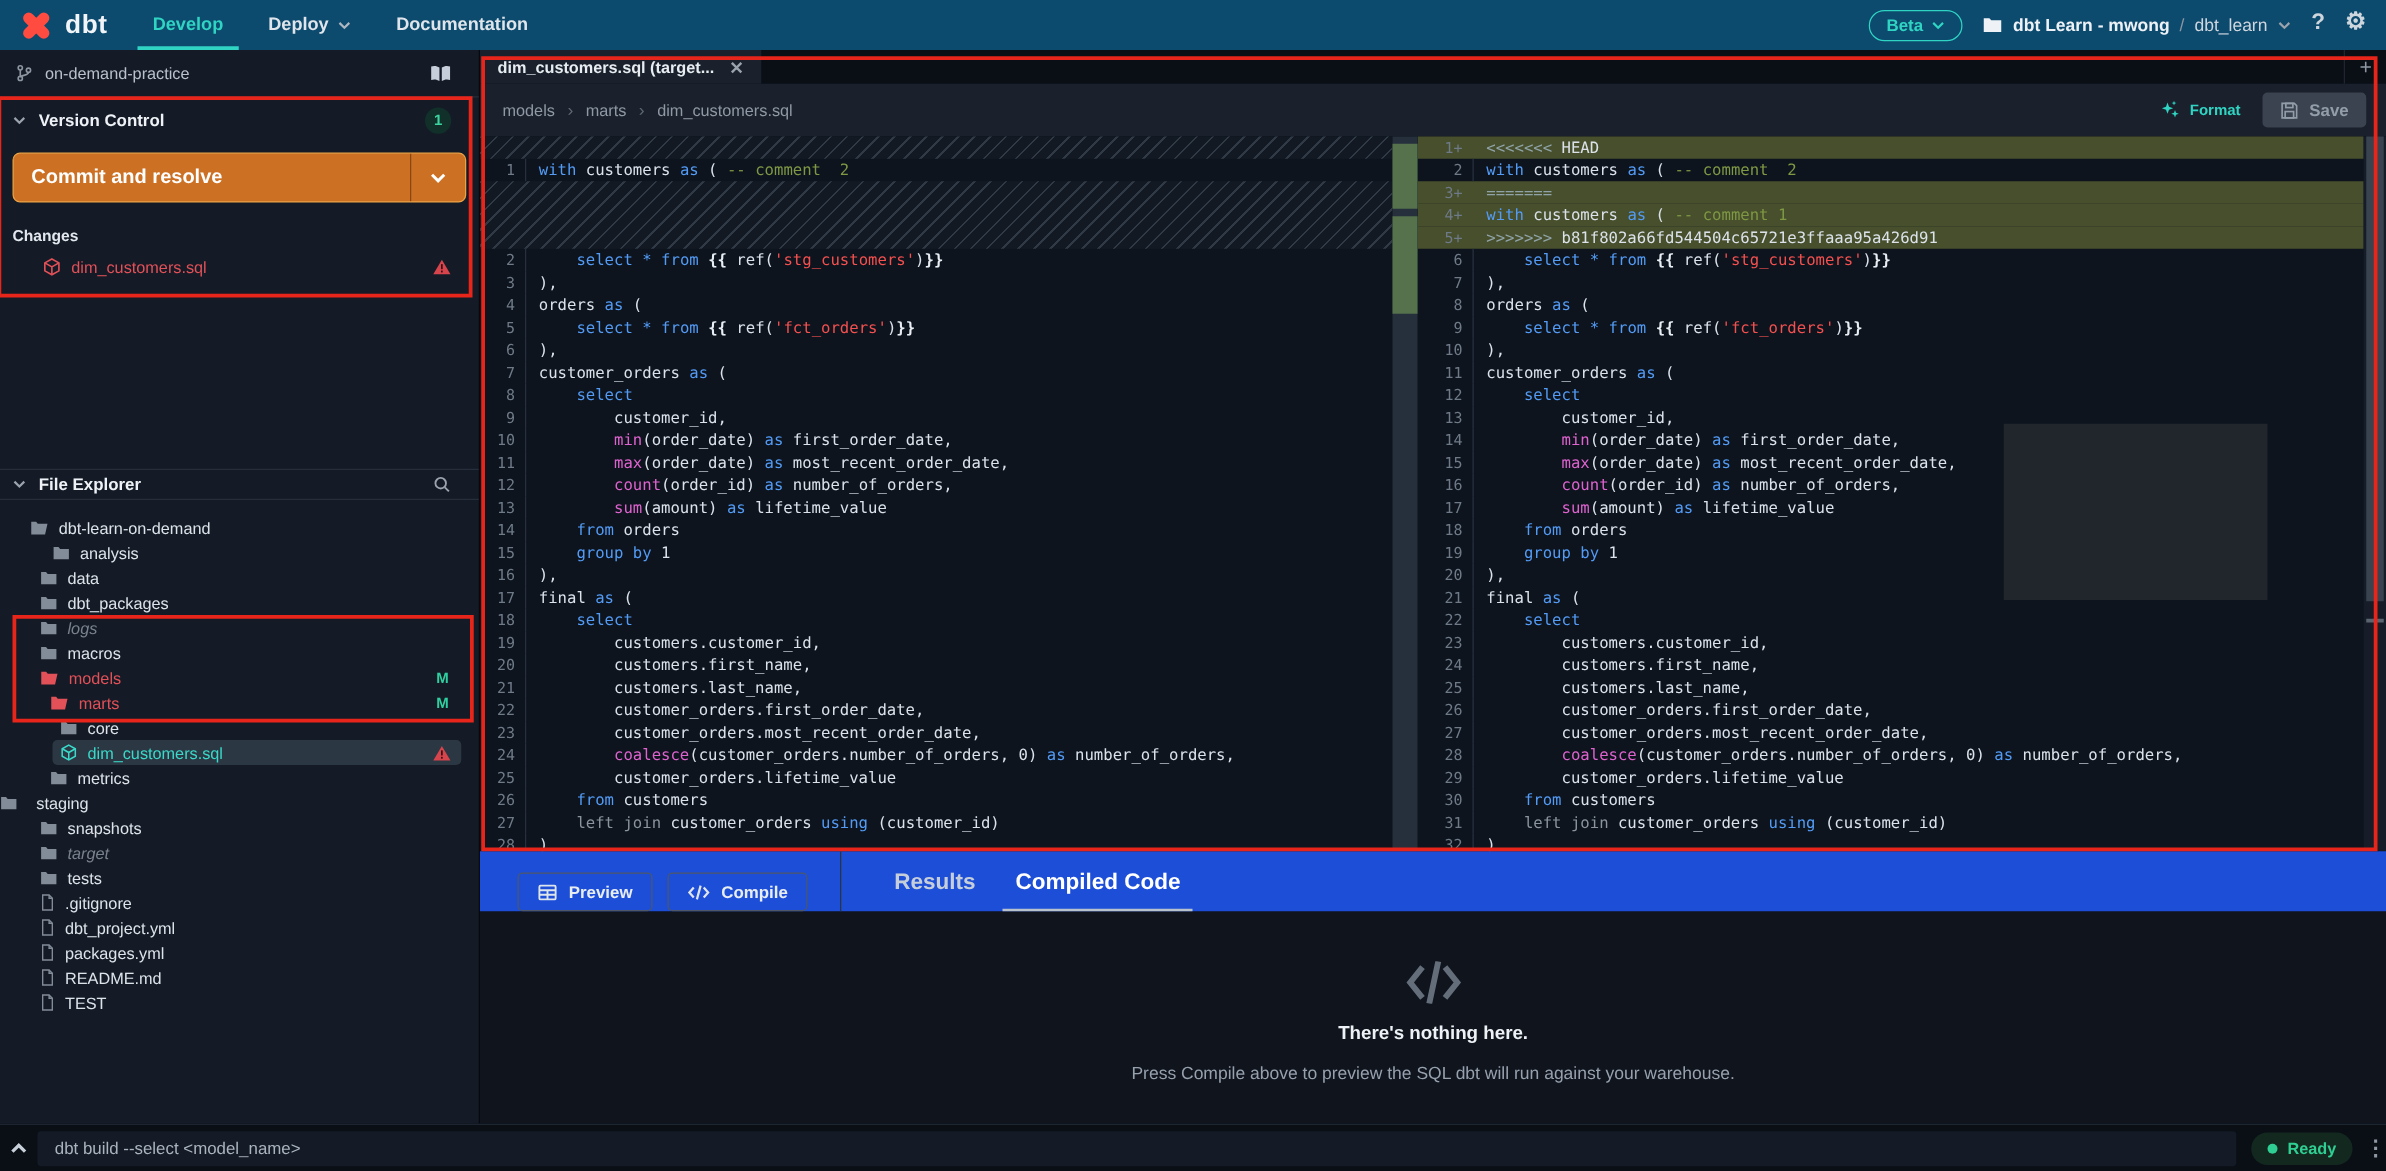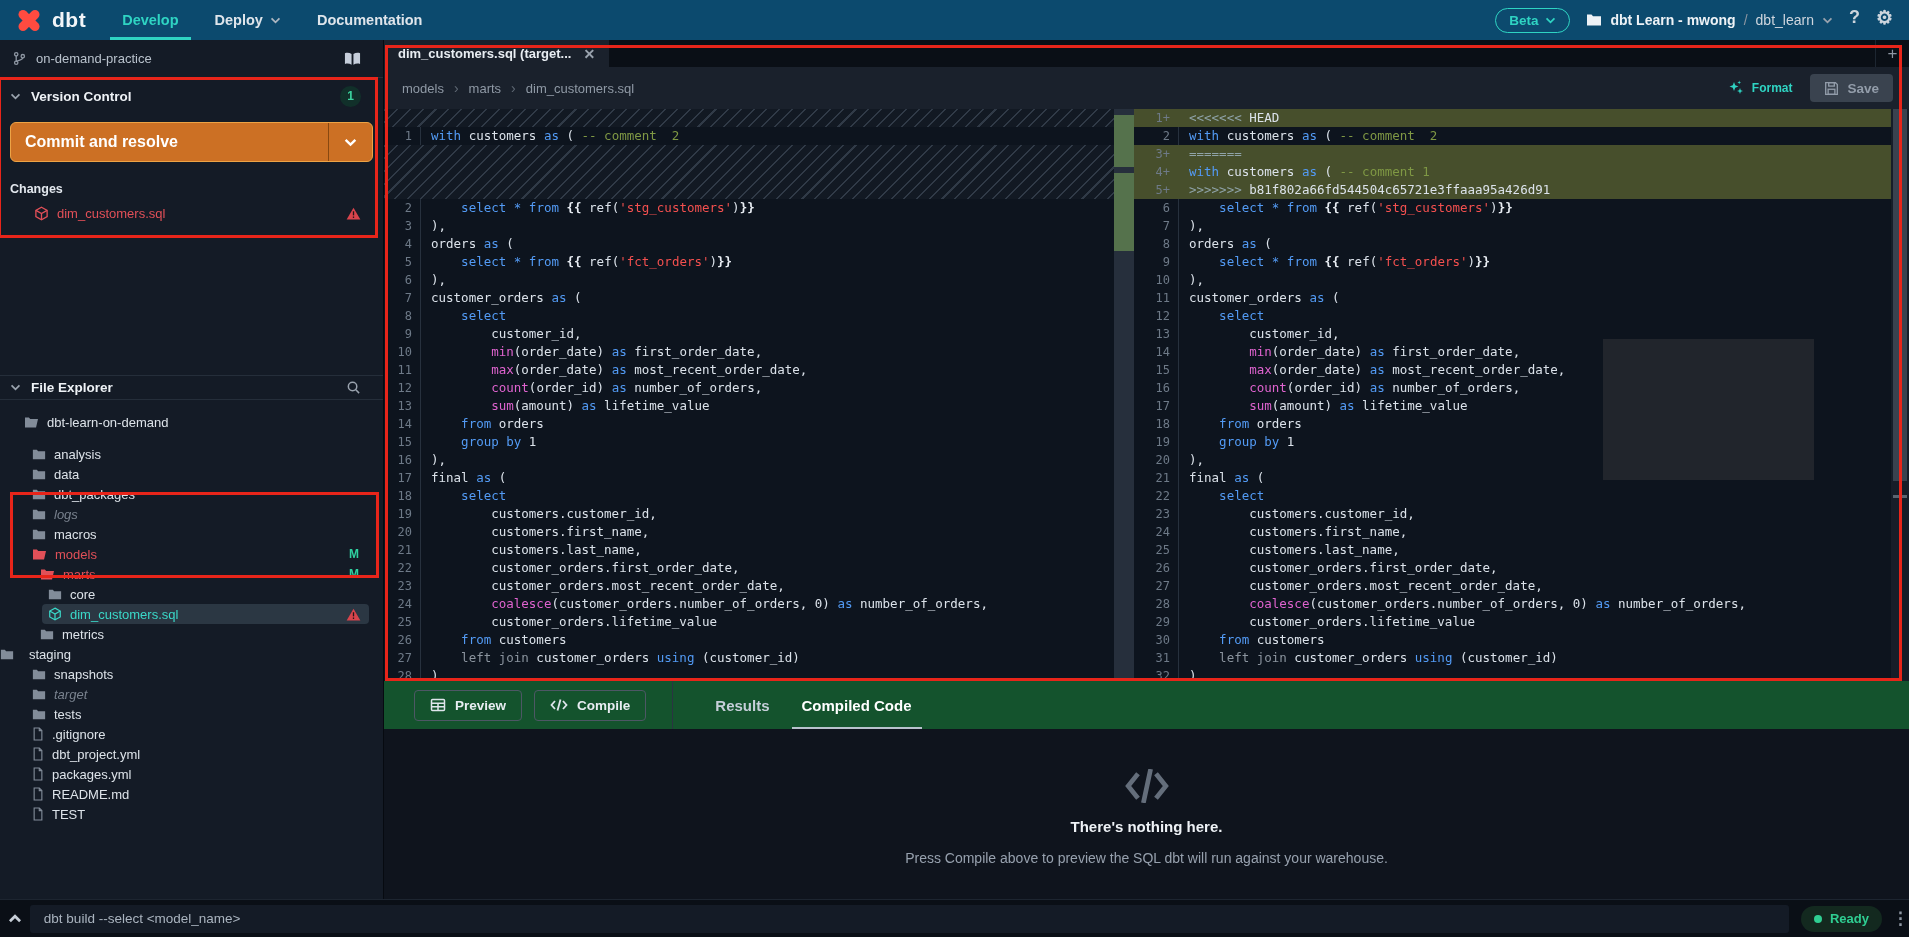--- a/index.html
+++ b/index.html
@@ -102,29 +102,29 @@
   .cl .ct { flex:1; border-left:1px solid #27313e; padding-left:10px; min-width:0; }
   .cl.add { background:var(--diff_add_bg); }
   .cl.add .ct { border-left-color:transparent; }
   .cl.hatch { background:repeating-linear-gradient(135deg, #303a47 0 1.5px, #121923 1.5px 9px); }
   .tk-k { color:var(--kw); } .tk-f { color:var(--fn); } .tk-s { color:var(--str); }
   .tk-c { color:var(--comment); } .tk-m { color:var(--marker); }
   .tk-p { color:#dbe2ea; } .tk-d { color:#8b949e; } .tk-b { color:#e9eef4; font-weight:700; }
   .redaction { position:absolute; left:1219px; top:230px; width:211px; height:141px; background:#21252c; }
 
   
-  .toolbar { height:48px; flex:none; background:#14532d; display:flex; align-items:center; padding-left:30px; position:relative; }
+  .toolbar { height:48px; flex:none; background:#1d4ed8; display:flex; align-items:flex-end; padding-left:30px; position:relative; }
   .tb-btn { height:31px; display:flex; align-items:center; gap:9px; padding:0 15px; border:1px solid #4d5765;
             border-radius:4px; background:transparent; color:#e8edf2; font-size:13.5px; font-weight:700; cursor:pointer;
             font-family:"Liberation Sans", sans-serif; }
   .tb-btn + .tb-btn { margin-left:12px; }
   .tb-btn svg { color:#dfe5ec; }
   .tb-div { width:1px; align-self:stretch; background:#2a3442; margin:0 26px; }
   .ptab { height:48px; display:flex; align-items:center; padding:0 16px; position:relative; cursor:pointer;
-          color:#c6cfd9; font-size:15px; font-weight:600; }
+          color:#c6cfd9; font-size:18px; font-weight:600; }
   .ptab.active { color:#ffffff; font-weight:700; }
   .ptab.active::after { content:""; position:absolute; left:6px; right:6px; bottom:0; height:2px; background:#b8c2cd; }
   .empty { flex:1; background:#0f141d; display:flex; flex-direction:column; align-items:center; padding-top:40px; gap:15px; }
   .empty svg { color:#646e7b; }
   .empty .et { color:#eef2f6; font-size:15px; font-weight:700; }
   .empty .es { color:#97a1ae; font-size:14px; }
 
   
   .cmdbar { height:38px; flex:none; background:#0a0f16; border-top:1px solid #1d2530; display:flex; align-items:center; }
   .cmd-chevron { width:30px; display:flex; justify-content:center; color:#c7cfd8; cursor:pointer; }
@@ -250,21 +250,21 @@
         </div>
         <div class="tree">
             <div class="trow" style="padding-left: 24px;">
               <span class="fo" style="display: flex;">
                 <svg width="15" height="13" viewBox="0 0 16 14" fill="currentColor">
                   <path d="M1 1.5h4.2l1.4 1.7H15l-2.1 9.3H1z"></path>
                 </svg>
               </span>
               <span>dbt-learn-on-demand</span>
             </div>
-            <div class="trow" style="padding-left: 32px; margin-top: 12px;">
+            <div class="trow" style="padding-left: 42px;">
               <span class="fo" style="display: flex;">
                 <svg width="14" height="13" viewBox="0 0 16 14" fill="currentColor">
                   <path d="M1 1.5h4.5L7 3.2h8V12.5H1z"></path>
                 </svg>
               </span>
               <span>analysis</span>
             </div>
             <div class="trow" style="padding-left: 32px;">
               <span class="fo" style="display: flex;">
                 <svg width="14" height="13" viewBox="0 0 16 14" fill="currentColor">

